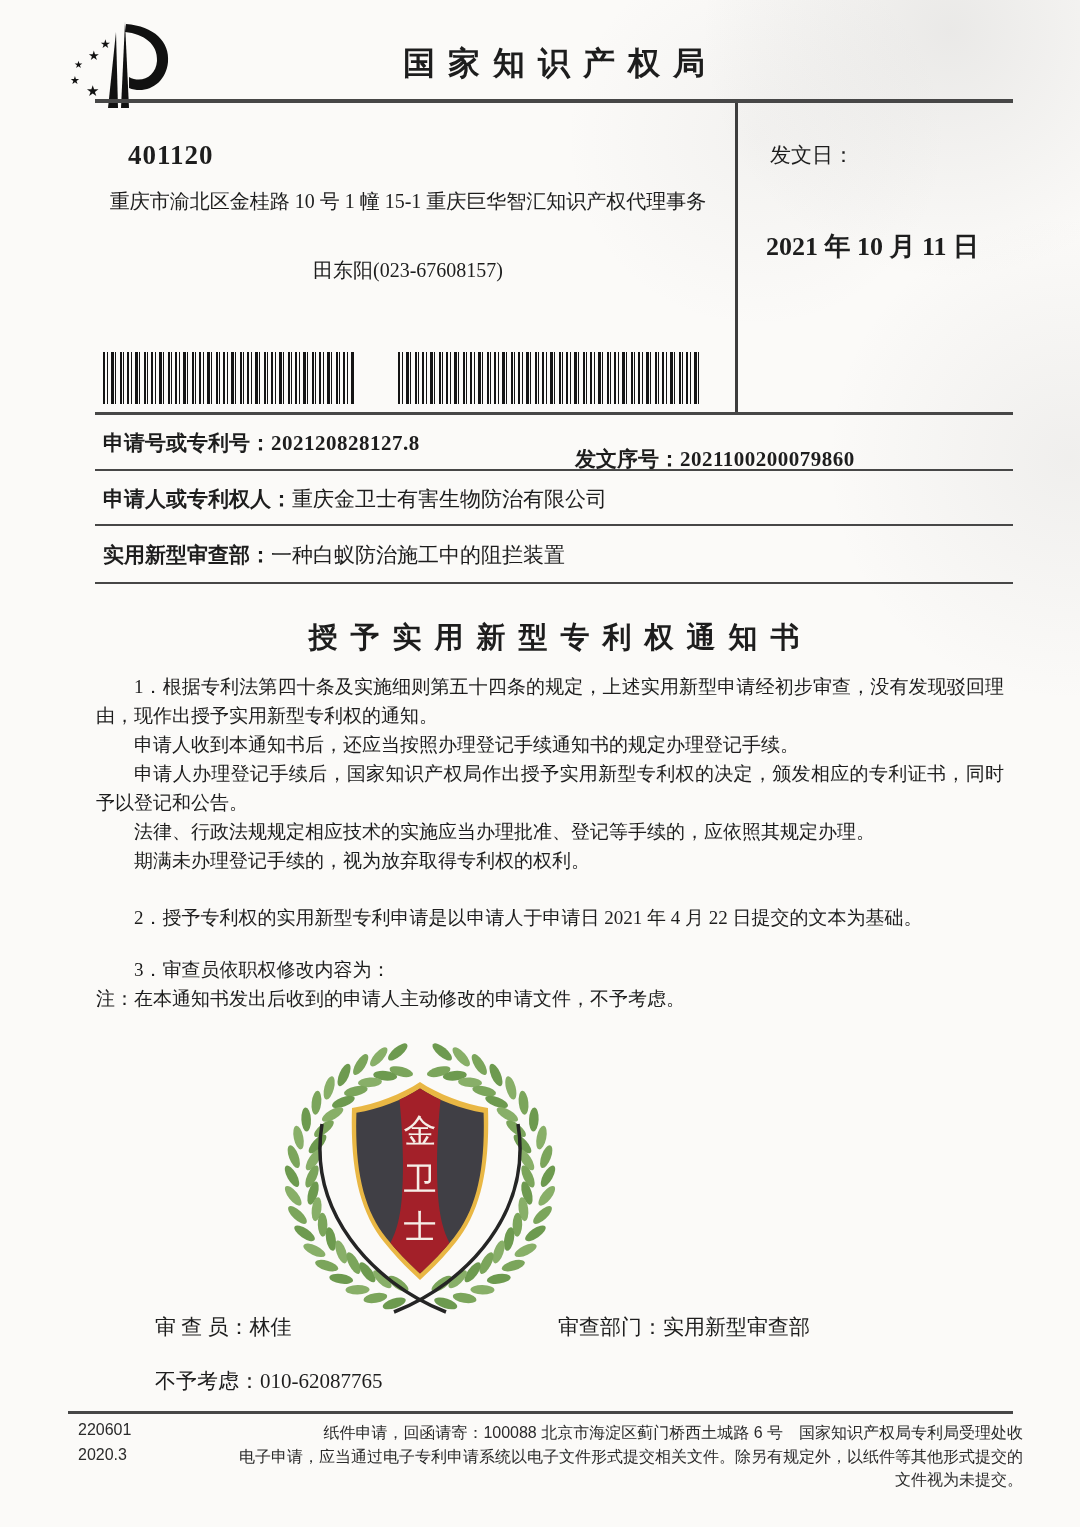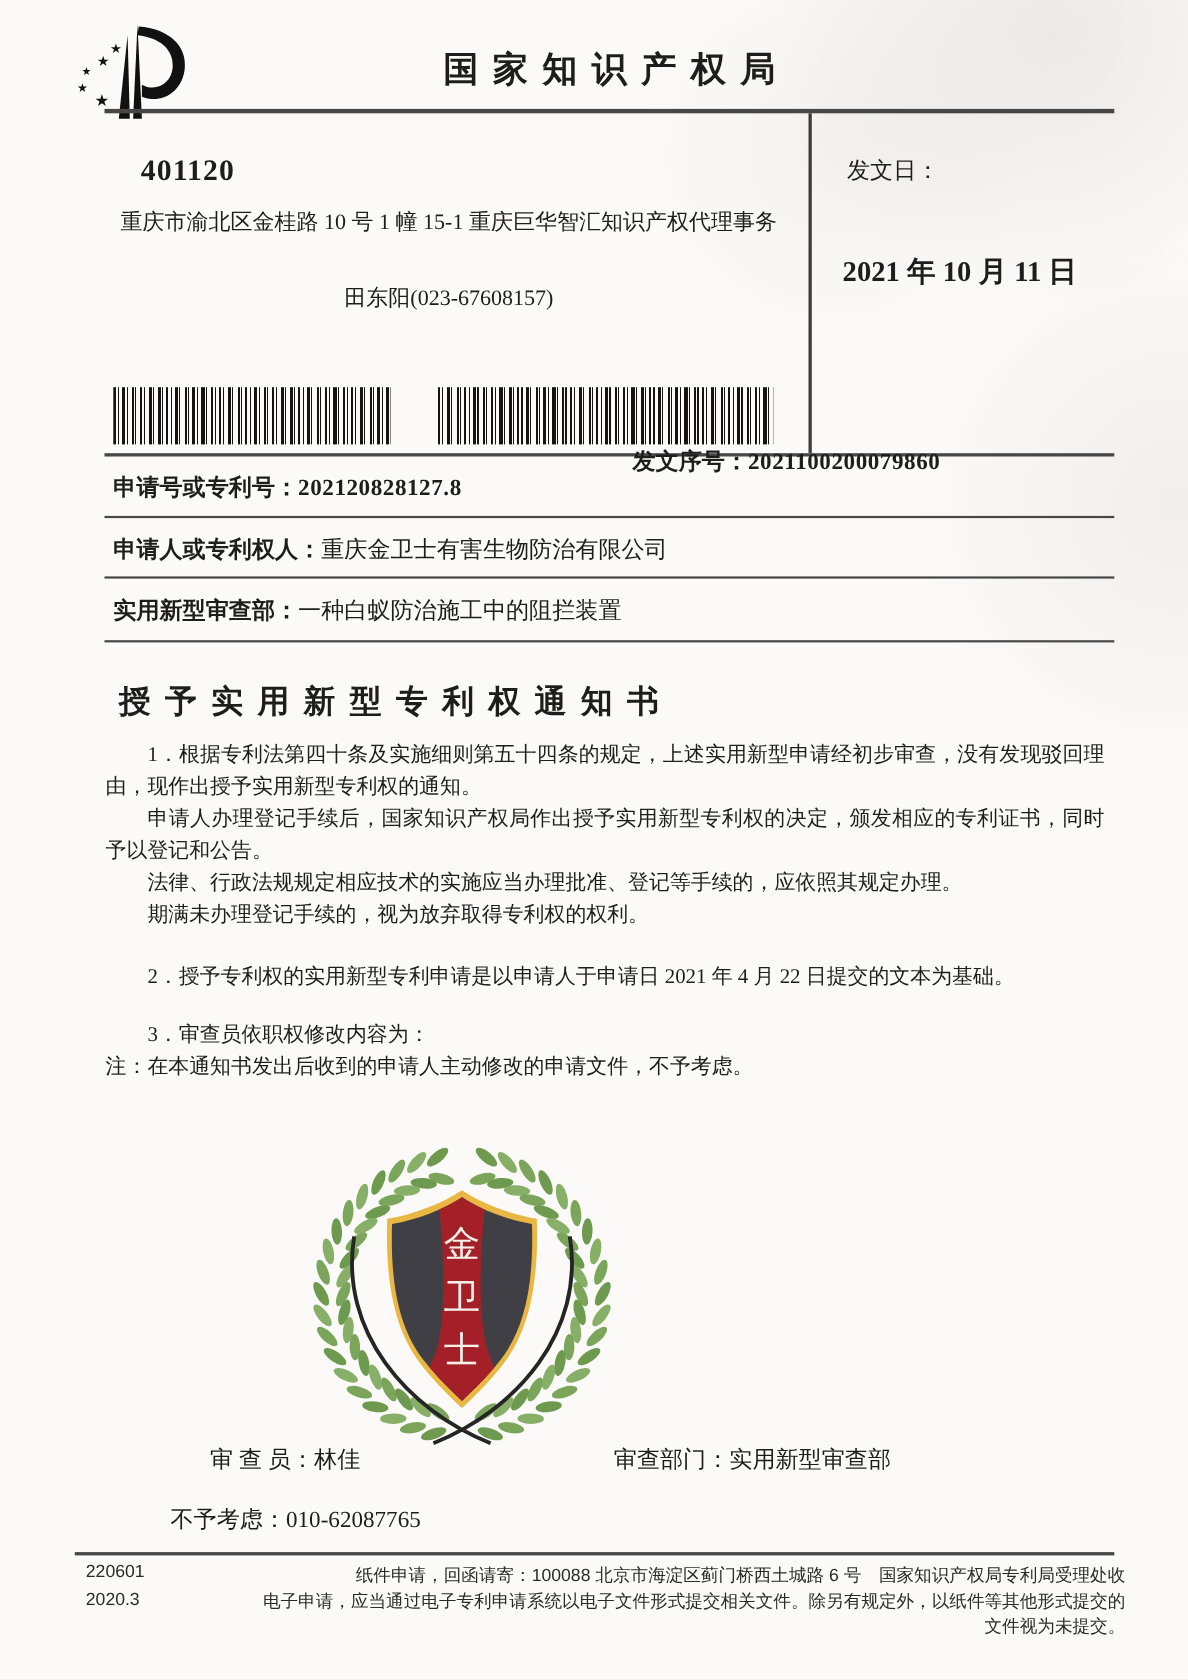--- a/index.html
+++ b/index.html
@@ -31,34 +31,34 @@
   .bc1{left:103px;width:252px;}
   .bc2{left:398px;width:305px;}
   .rule-a{top:412px;left:95px;width:918px;height:3px;}
   .rule-b{top:469px;left:95px;width:918px;height:2px;}
   .rule-c{top:524px;left:95px;width:918px;height:2px;}
   .rule-d{top:582px;left:95px;width:918px;height:2px;}
   .field{font-size:21px;}
   .field .lbl{font-weight:bold;}
   .num{font-weight:bold;letter-spacing:.5px;}
   .row1l{top:429px;left:103px;}
-  .row1r{top:405px;left:575px;}
+  .row1r{top:445px;left:575px;}
   .row2{top:485px;left:103px;}
   .row3{top:541px;left:103px;}
-  .notice-title{top:618px;left:95px;width:918px;text-align:left;font-size:29px;
+  .notice-title{top:618px;left:95px;width:918px;text-align:center;font-size:29px;
     font-weight:bold;letter-spacing:13px;padding-left:13px;box-sizing:border-box;}
   .body-block{top:672px;left:96px;width:908px;font-size:19px;line-height:29px;
     text-align:justify;}
   .body-block p{margin:0;text-indent:2em;}
   .body-block p.gap-lg{margin-top:28px;}
   .body-block p.gap-md{margin-top:23px;}
   .body-block p.no-indent{text-indent:0;}
   .emblem{top:1030px;left:250px;width:340px;height:290px;}
   .signoff{font-size:21px;}
-  .sign-exam{top:1313px;left:155px;margin-left:36px;}
+  .sign-exam{top:1313px;left:155px;}
   .sign-dept{top:1313px;left:558px;}
   .sign-phone{top:1367px;left:155px;}
   .footer-rule{top:1411px;left:68px;width:945px;height:3px;}
   .footer{font-family:"Liberation Sans","DejaVu Sans",sans-serif;font-size:16px;color:#2a2a2a;text-align:right;}
   .fcode1{top:1421px;left:78px;}
   .fcode2{top:1446px;left:78px;}
   .fnotes{top:1421px;left:233px;width:790px;line-height:23px;}
   .fnotes div{margin:0 0 1px 0;}
 </style>
 </head>
@@ -109,20 +109,21 @@
 
   <div class="abs field row3">
     <span class="lbl">实用新型审查部：</span><span>一种白蚁防治施工中的阻拦装置</span>
   </div>
   <div class="rule rule-d"></div>
 
   <div class="abs notice-title">授予实用新型专利权通知书</div>
 
   <div class="abs body-block">
     <p>1．根据专利法第四十条及实施细则第五十四条的规定，上述实用新型申请经初步审查，没有发现驳回理由，现作出授予实用新型专利权的通知。</p>
+    <p>申请人收到本通知书后，还应当按照办理登记手续通知书的规定办理登记手续。</p>
     <p>申请人办理登记手续后，国家知识产权局作出授予实用新型专利权的决定，颁发相应的专利证书，同时予以登记和公告。</p>
     <p>法律、行政法规规定相应技术的实施应当办理批准、登记等手续的，应依照其规定办理。</p>
     <p>期满未办理登记手续的，视为放弃取得专利权的权利。</p>
     <p class="gap-lg">2．授予专利权的实用新型专利申请是以申请人于申请日 2021 年 4 月 22 日提交的文本为基础。</p>
     <p class="gap-md">3．审查员依职权修改内容为：</p>
     <p class="no-indent">注：在本通知书发出后收到的申请人主动修改的申请文件，不予考虑。</p>
   </div>
 
   <svg class="abs emblem" viewBox="0 0 340 290">
     <defs>

